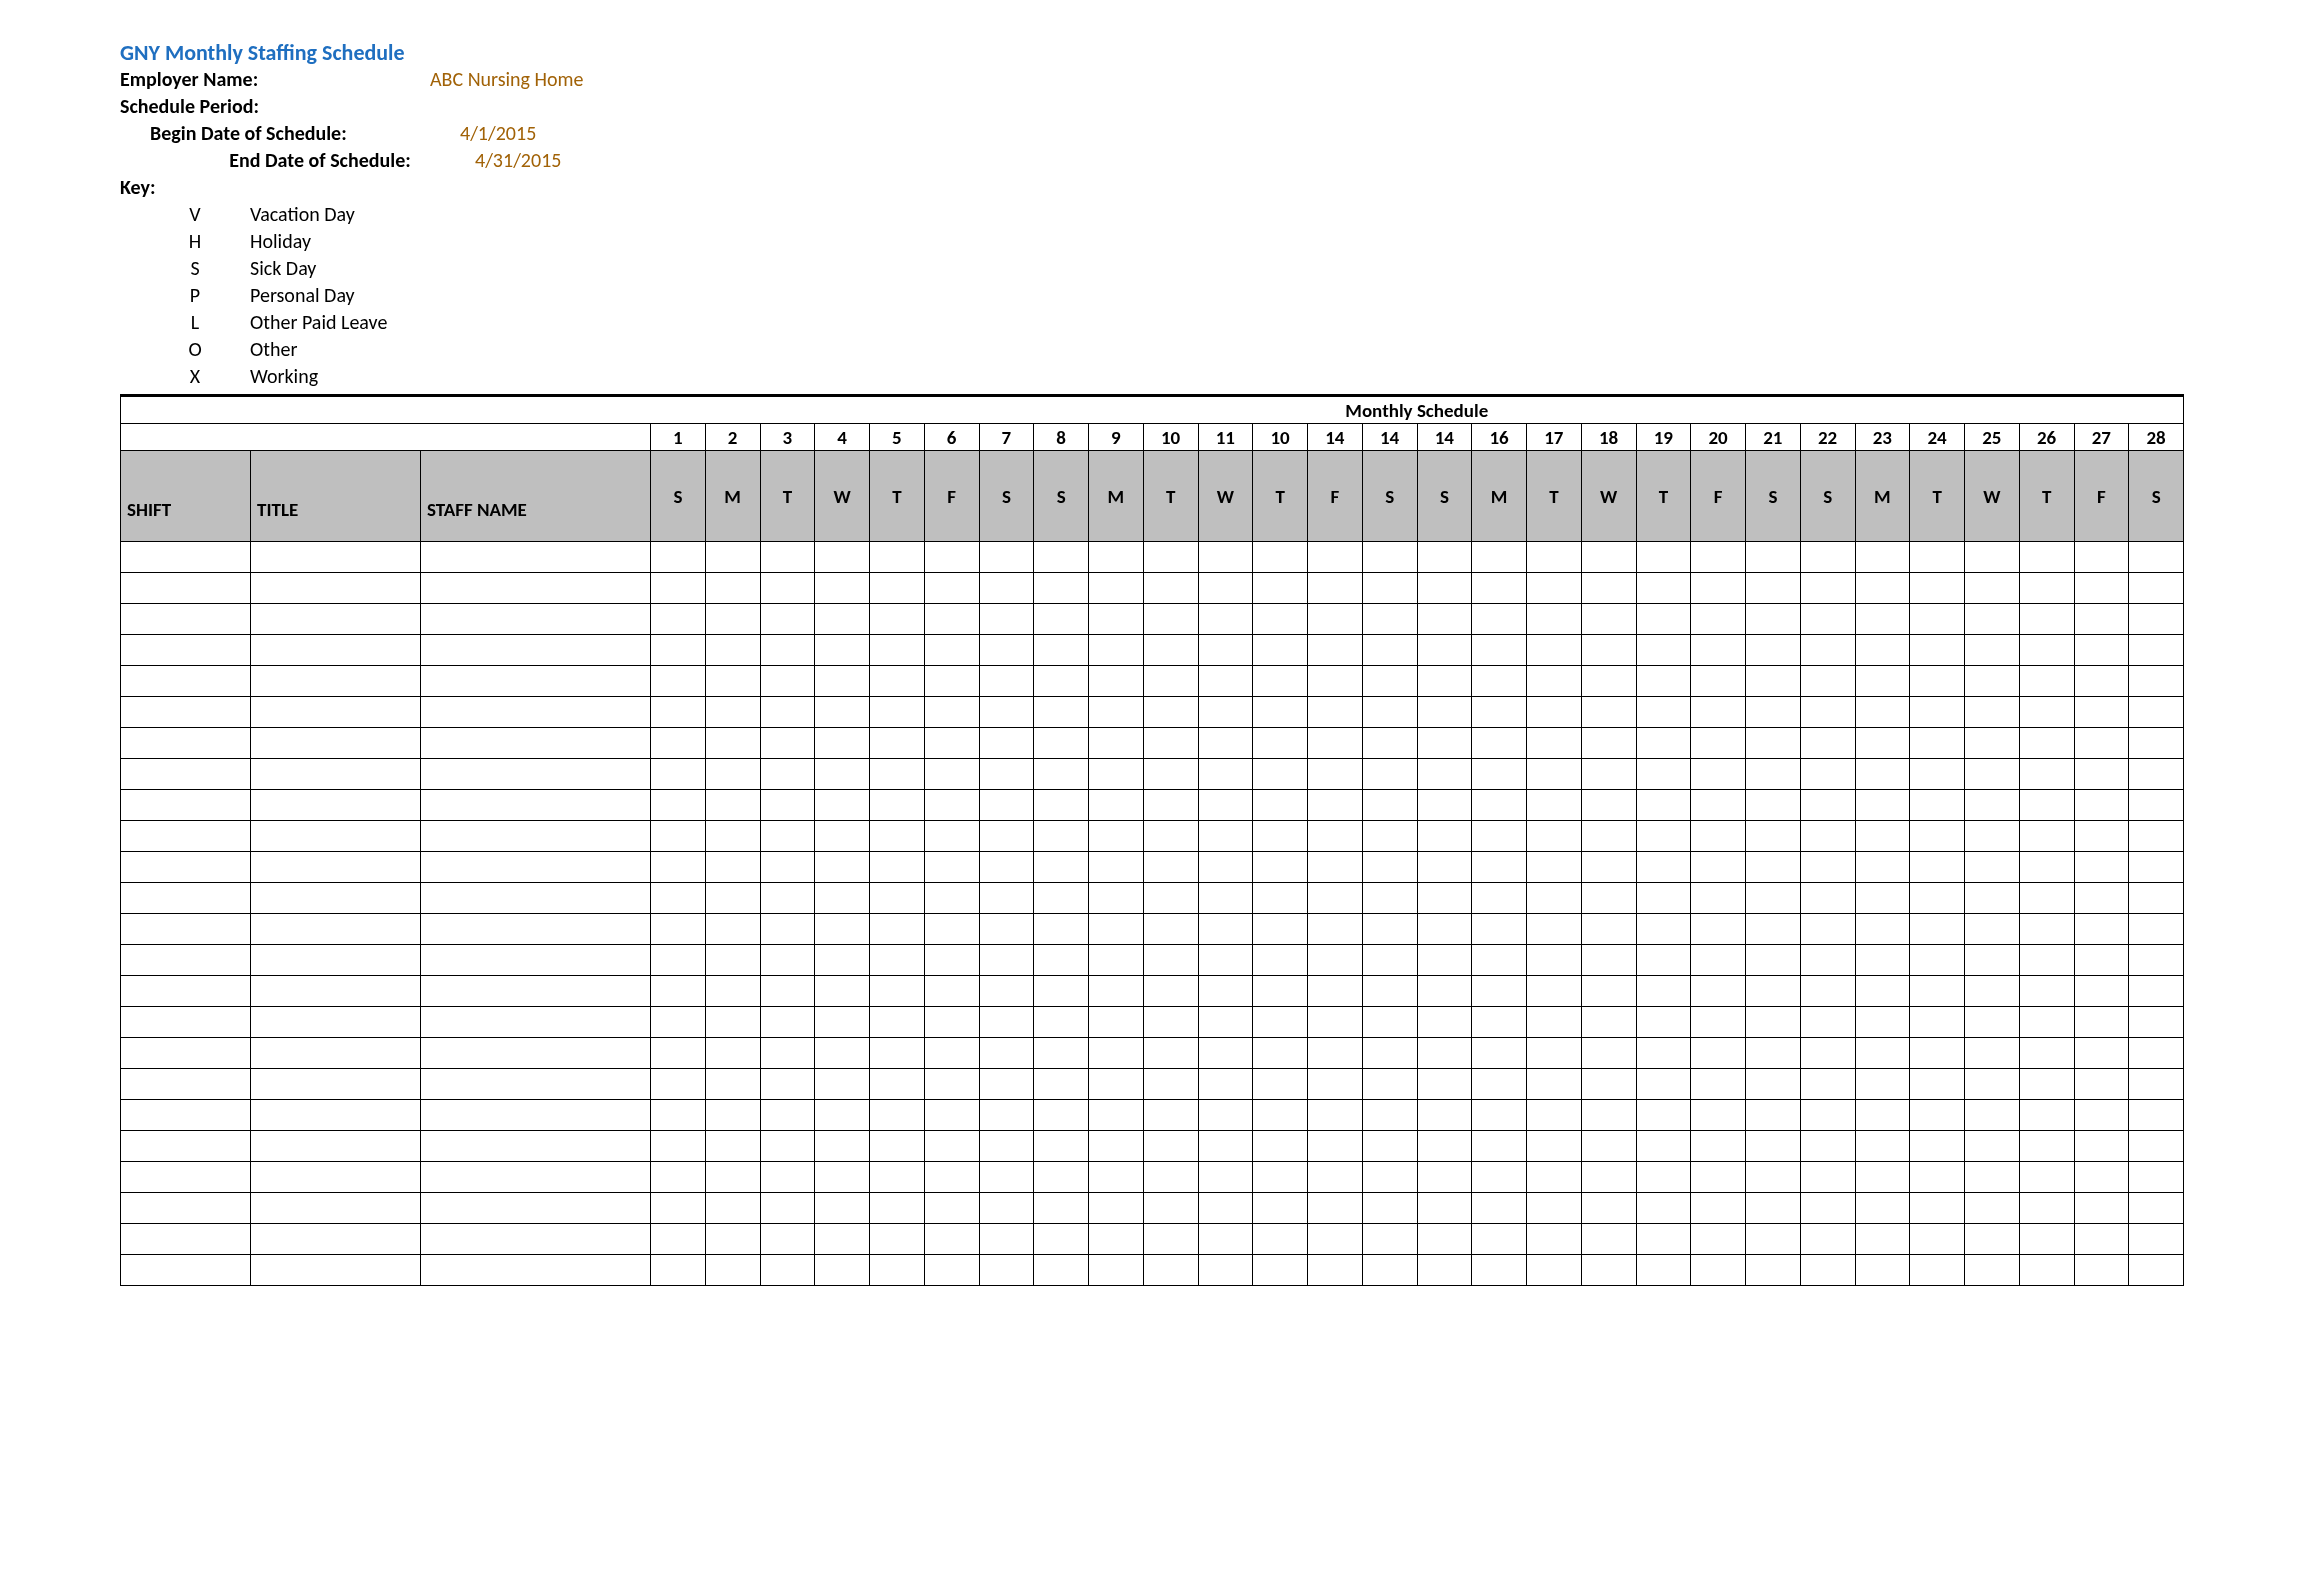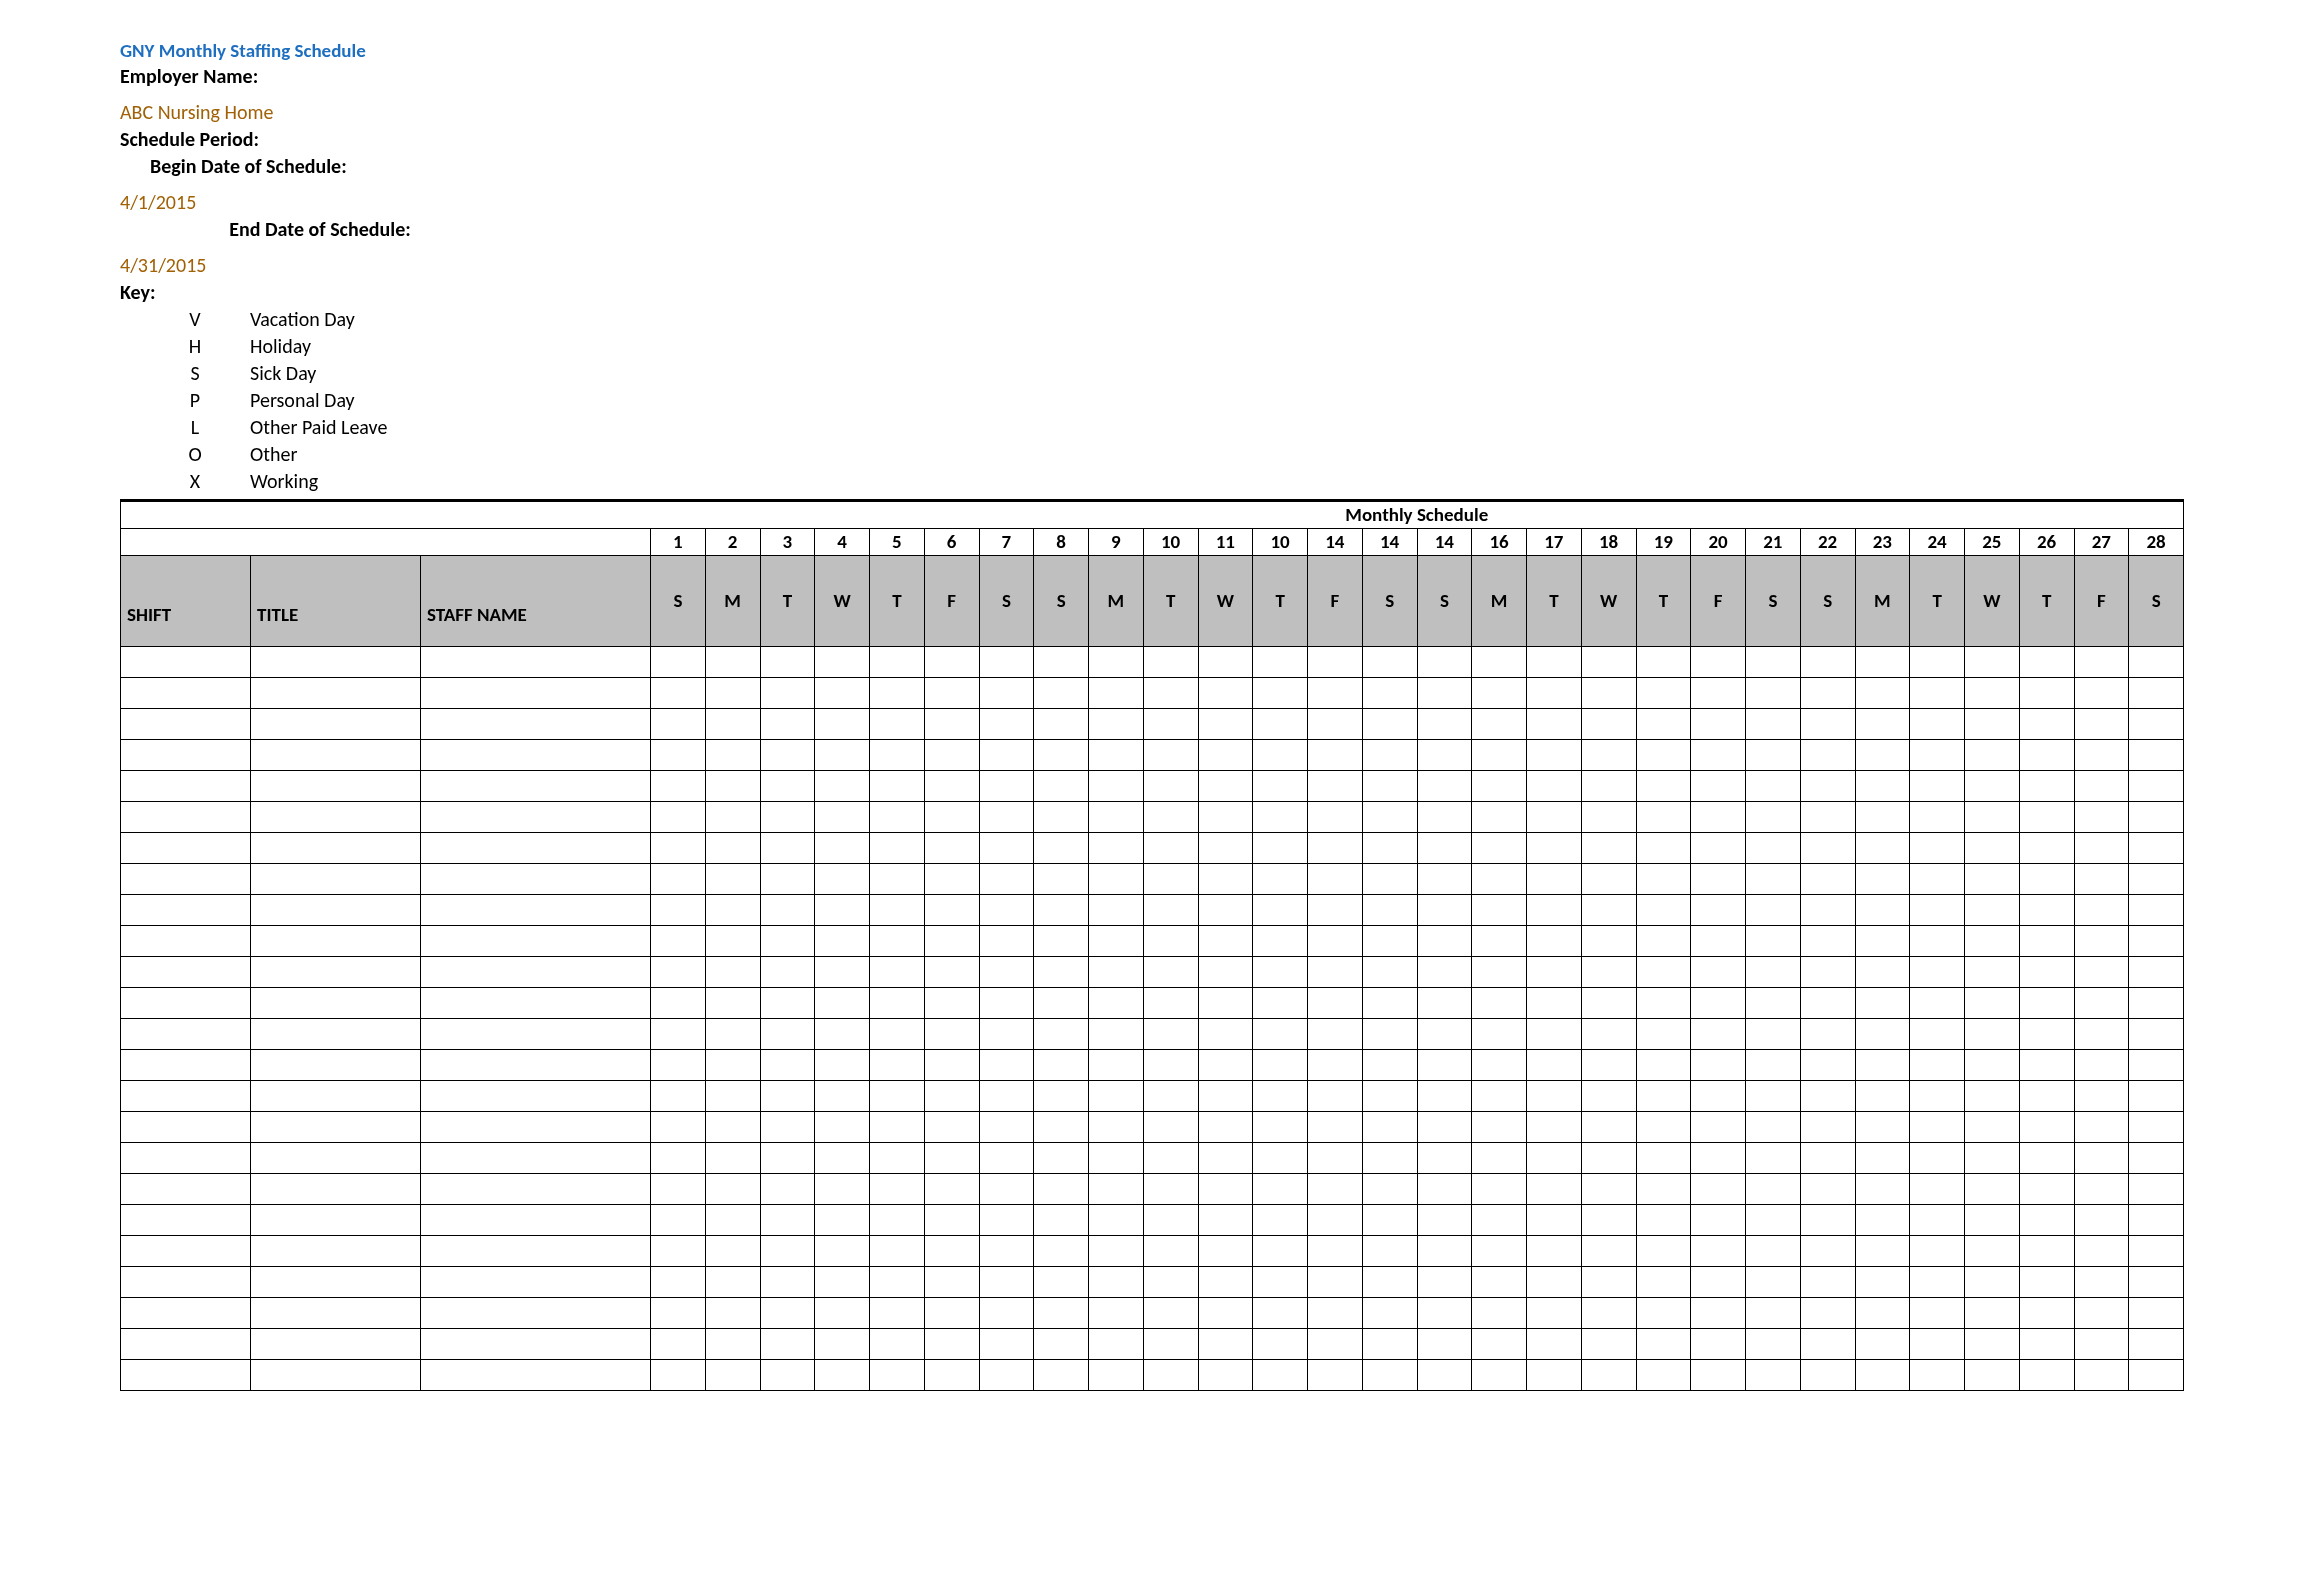--- a/index.html
+++ b/index.html
@@ -1,19 +1,19 @@
 <!DOCTYPE html>
 <html><head>
 <meta charset="utf-8">
 <style>
   html,body{margin:0;padding:0;background:#fff;}
   body{font-family:Calibri,Arial,sans-serif;font-size:20px;color:#000;
        width:2304px;height:1573px;box-sizing:border-box;padding:40px 120px;}
-  .title{color:#1f6fc0;font-weight:bold;font-size:19px;line-height:1.2;}
-  .hdr-row{display:flex;gap:9px;line-height:1.35;flex-direction:column;}
+  .title{color:#1f6fc0;font-weight:bold;font-size:22px;line-height:1.2;}
+  .hdr-row{display:flex;gap:0;line-height:1.35;}
   .bold{font-weight:bold;}
   .red{color:#a16207;font-weight:normal;}
   .lbl-col{width:310px;}
   .indent1{padding-left:30px;}
   .indent2{padding-left:45px;text-align:center;}
   .key-row{display:flex;line-height:1.35;}
   .key-code{width:60px;text-align:center;padding-left:45px;box-sizing:content-box;}
   .key-desc{padding-left:25px;}
 
   table.sched{border-collapse:collapse;width:100%;table-layout:fixed;margin-top:4px;}

